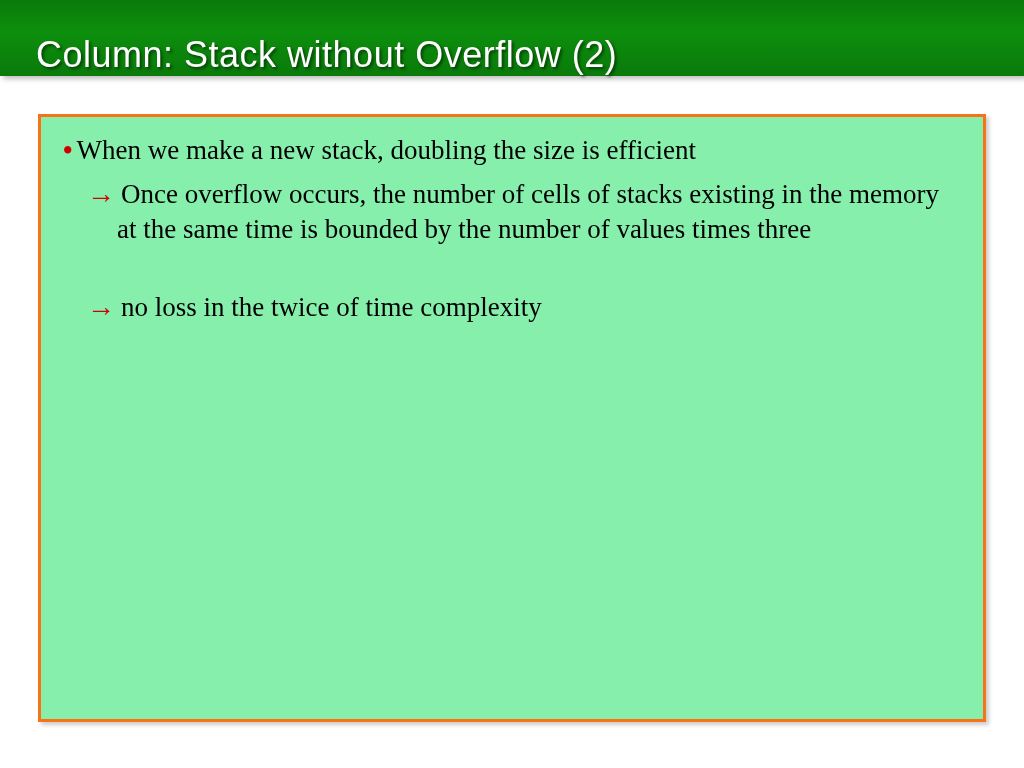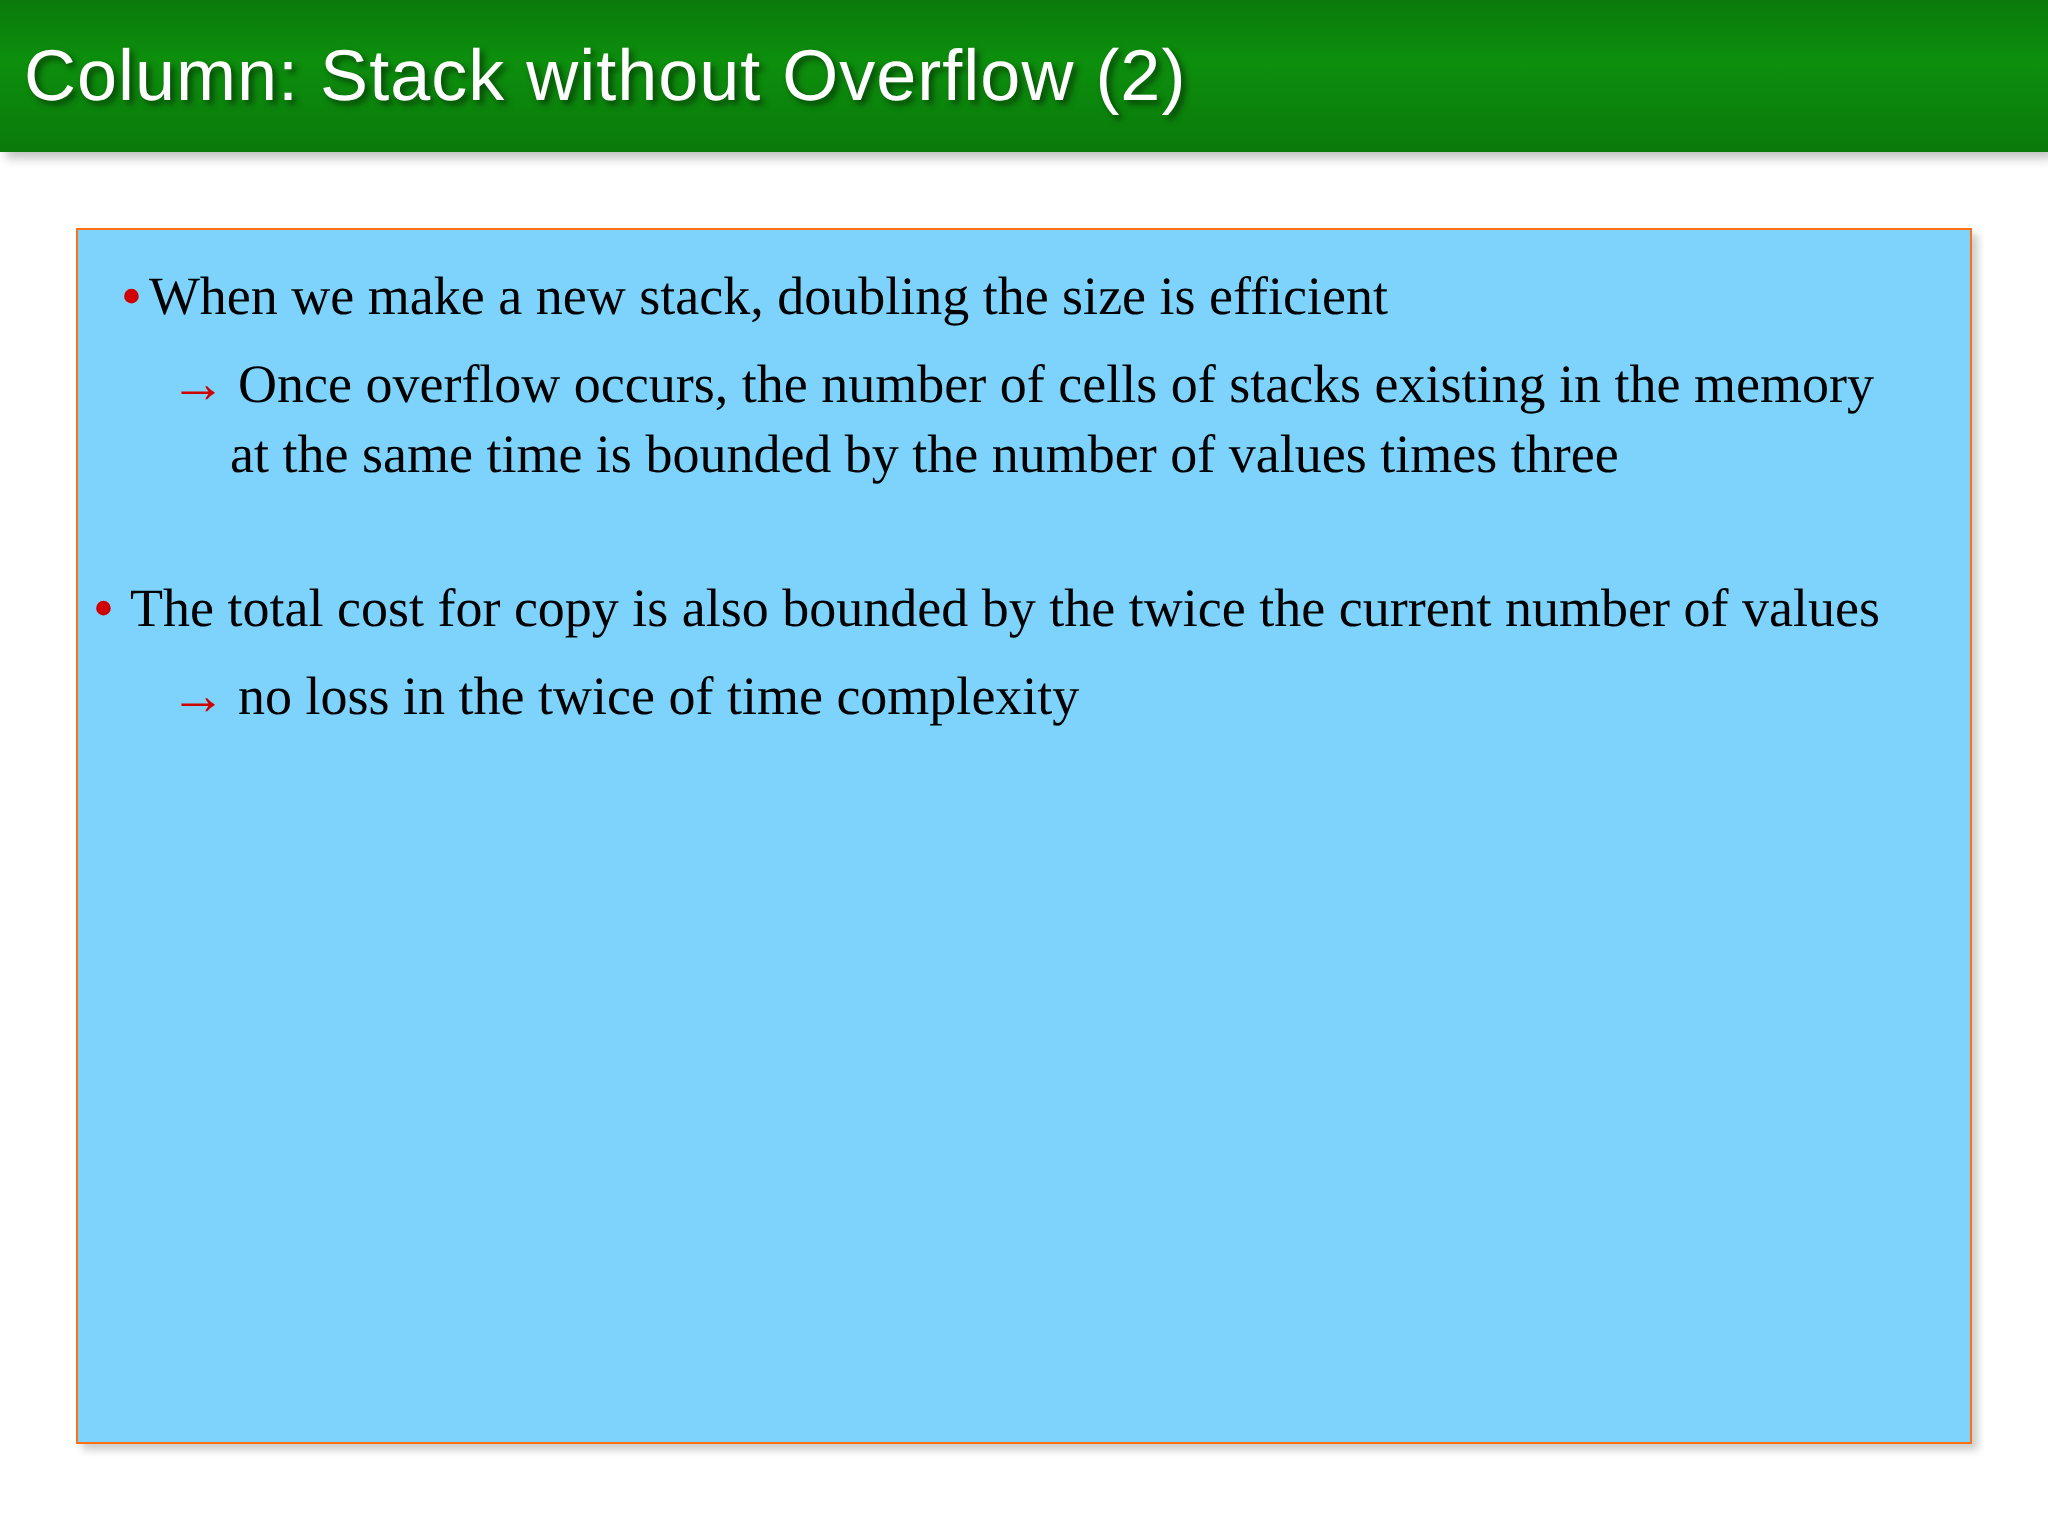--- a/index.html
+++ b/index.html
@@ -9,38 +9,38 @@
     background: #ffffff;
     font-family: "Times New Roman", Times, serif;
     overflow: hidden;
   }
   .title-bar {
     width: 100%;
     height: 76px;
     background: linear-gradient(to bottom, #0a7a0a 0%, #0d8f0d 40%, #0a7a0a 100%);
     box-shadow: 3px 3px 5px rgba(0,0,0,0.25);
     display: flex;
-    align-items: center;
-    padding-left: 12px;
+    align-items: flex-end;
+    padding-left: 36px;
     position: relative;
   }
   .title-text {
     font-family: Verdana, Geneva, sans-serif;
     font-size: 36px;
     color: #ffffff;
     text-shadow: 2px 2px 3px rgba(0,0,0,0.5);
     letter-spacing: 0.5px;
   }
   .content-box {
     margin: 38px 38px 0 38px;
-    border: 1px solid #f97316;
+    border: 3px solid #f97316;
     box-shadow: 3px 3px 4px rgba(0,0,0,0.2);
     padding: 16px 22px 22px 22px;
     height: 608px;
-    background: #7dd3fc;
+    background: #86efac;
   }
   .bullet-item {
     font-size: 27px;
     line-height: 1.28;
     color: #000000;
     margin-bottom: 8px;
   }
   .bullet-dot {
     color: #d00000;
     font-weight: bold;
@@ -79,20 +79,17 @@
 
   <div class="bullet-item">
     <span class="bullet-dot">•</span><span>When we make a new stack, doubling the size is efficient</span>
   </div>
   <div class="arrow-sub sub-indent">
     <span class="arrow">→</span><span>Once overflow occurs, the number of cells of stacks existing in the memory at the same time is bounded by the number of values times three</span>
   </div>
 
   <div class="gap"></div>
 
-  <div class="bullet-item sub-indent" style="padding-left:14px; text-indent:-14px;">
-    <span class="bullet-dot">•</span><span>The total cost for copy is also bounded by the twice the current number of values</span>
-  </div>
   <div class="arrow-sub" style="padding-left:24px; text-indent:0;">
     <span class="arrow">→</span><span>no loss in the twice of time complexity</span>
   </div>
 
 </div>
 
 </body></html>

